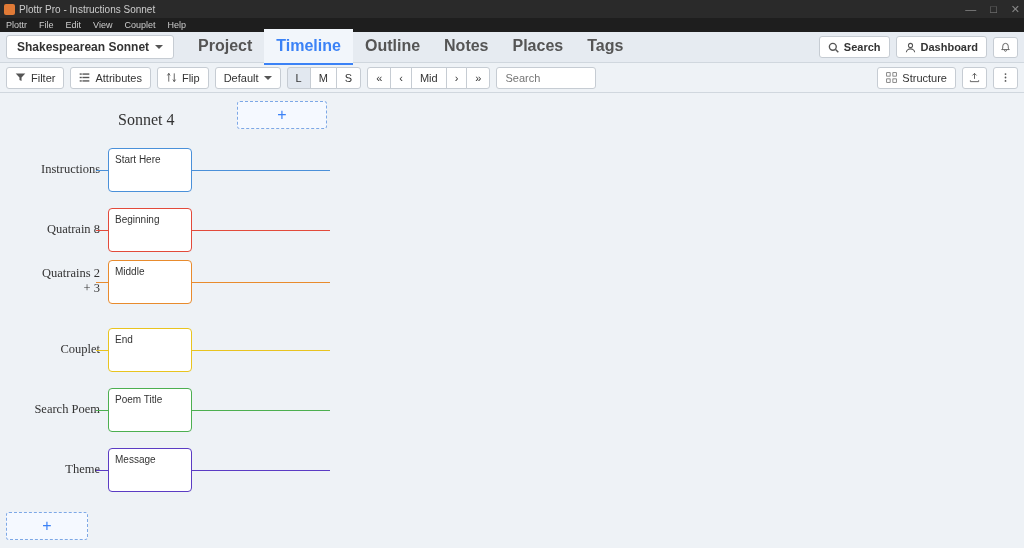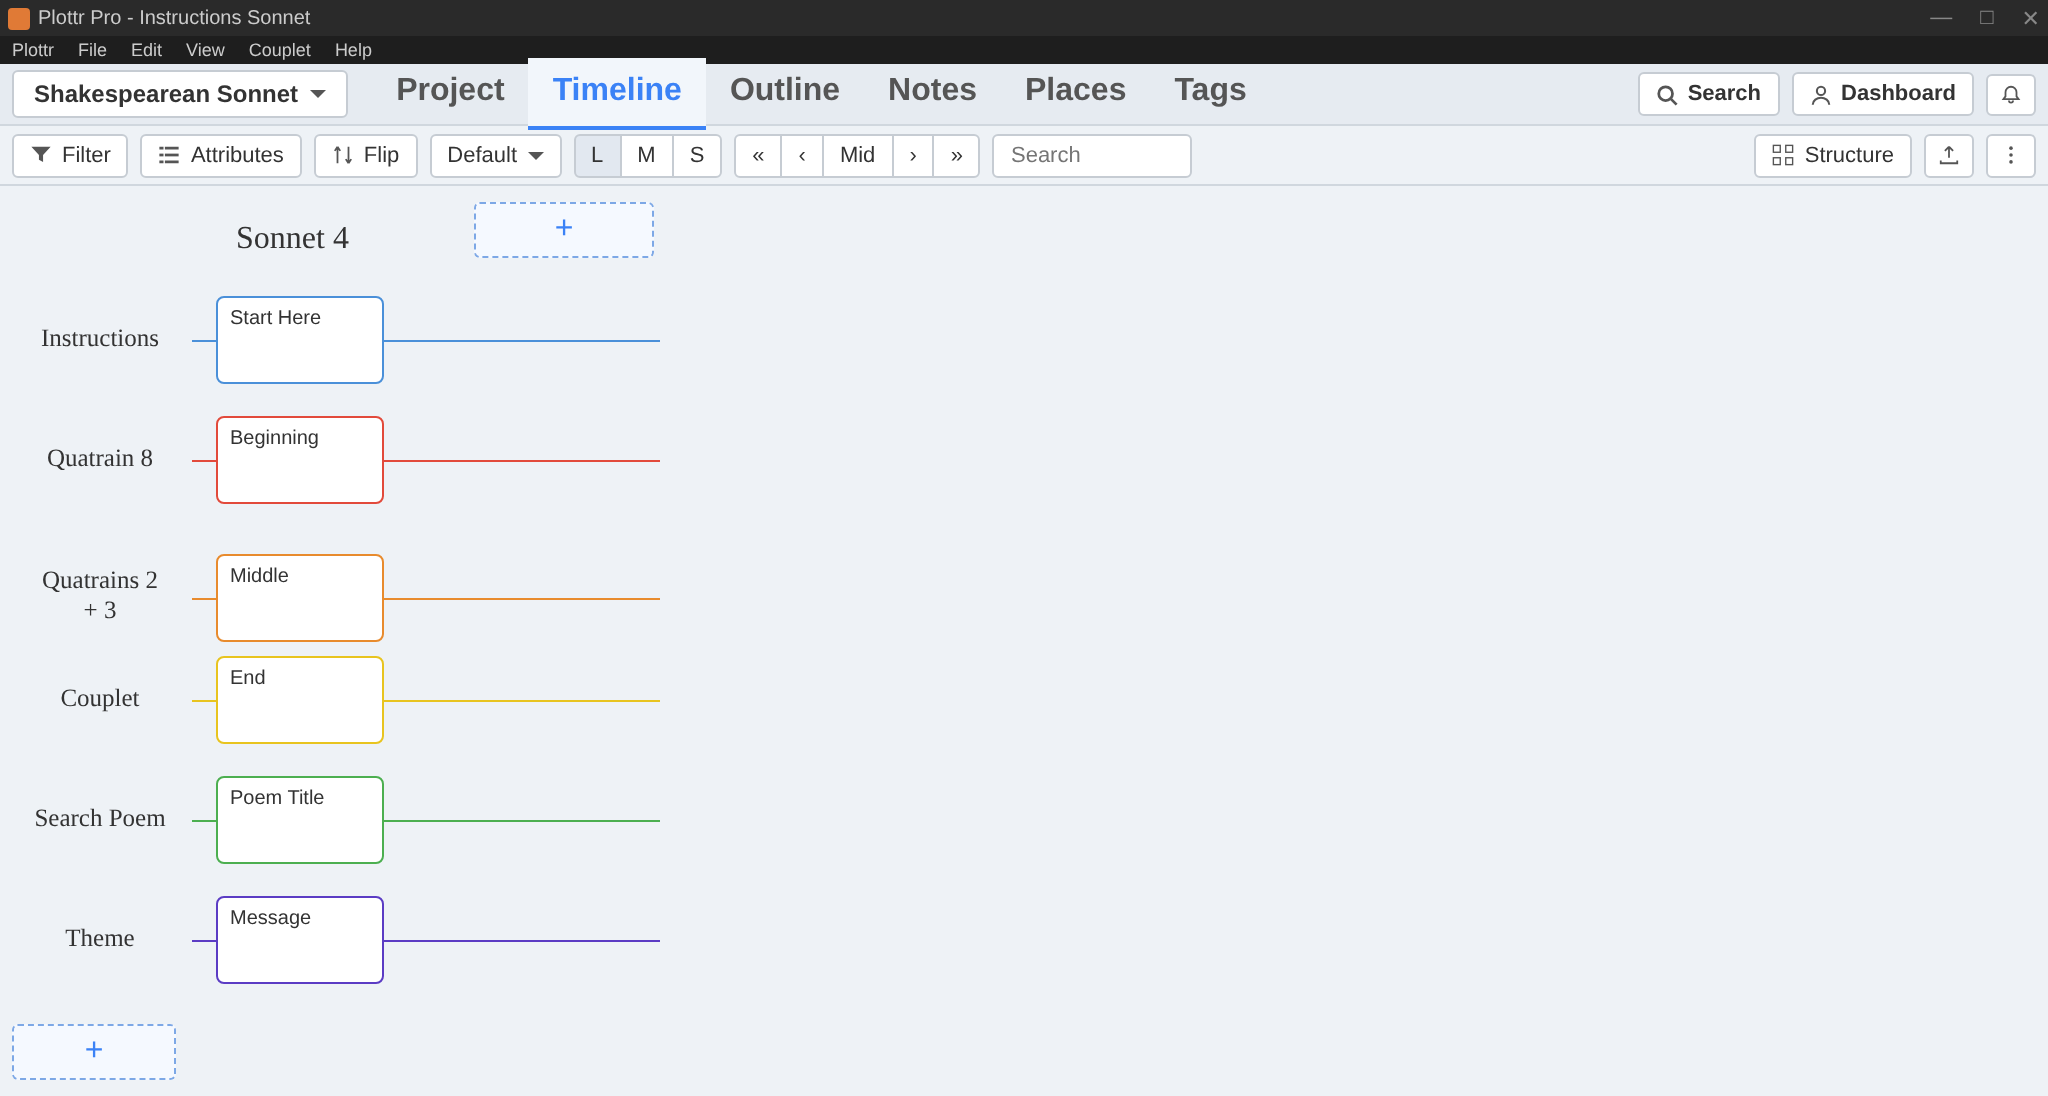--- a/index.html
+++ b/index.html
@@ -27,21 +27,21 @@
   .btn-group .btn { border-radius:0; margin-left:-1px;}
   .btn-group .btn:first-child { border-radius:3px 0 0 3px; margin-left:0;}
   .btn-group .btn:last-child { border-radius:0 3px 3px 0;}
   .btn.active { background:#e2e8f0;}
   .search { height:22px; border:1px solid #c6ccd3; border-radius:3px; font-size:11px; padding:0 8px; width:100px; background:#fff;}
   
   .canvas { position:absolute; top:93px; left:0; right:0; bottom:0; overflow:hidden;}
   .col-header { position:absolute; top:18px; left:118px; font-family:Georgia, serif; font-size:16px; color:#333;}
   .add-col { position:absolute; top:8px; left:237px; width:90px; height:28px; border:1px dashed #7da8e6; border-radius:3px; display:flex; align-items:center; justify-content:center; color:#3b82f6; font-size:16px; cursor:pointer; background:#f5f9ff;}
   .row { position:absolute; left:0; width:330px; height:46px;}
-  .row-label { position:absolute; left:0; width:100px; text-align:center; top:14px; font-family:Georgia, serif; font-size:12.5px; color:#333;}
+  .row-label { position:absolute; left:0; width:100px; text-align:right; top:14px; font-family:Georgia, serif; font-size:12.5px; color:#333;}
   .row-label.two { top:6px;}
   .card { position:absolute; left:108px; top:0; width:84px; height:44px; border:1.5px solid; border-radius:4px; background:#fff; font-size:10px; padding:5px 6px; cursor:pointer;}
   .hline-l { position:absolute; left:96px; top:22px; width:12px; height:0; border-top:1.5px solid;}
   .hline-r { position:absolute; left:192px; top:22px; width:138px; height:0; border-top:1.5px solid;}
   .add-row { position:absolute; left:6px; top:419px; width:82px; height:28px; border:1px dashed #7da8e6; border-radius:3px; display:flex; align-items:center; justify-content:center; color:#3b82f6; font-size:16px; cursor:pointer; background:#f5f9ff;}
 </style>
 </head>
 <body>
 
 <div class="titlebar">
@@ -175,21 +175,21 @@
         <div class="hline-l" style="border-color:#4a90d9"></div>
         <div class="card" style="border-color:#4a90d9">Start Here</div>
         <div class="hline-r" style="border-color:#4a90d9"></div>
       </div>
       <div class="row" style="top: 115px;">
         <div class="row-label">Quatrain 8</div>
         <div class="hline-l" style="border-color:#e24a3b"></div>
         <div class="card" style="border-color:#e24a3b">Beginning</div>
         <div class="hline-r" style="border-color:#e24a3b"></div>
       </div>
-      <div class="row" style="top: 184px; text-decoration: underline;">
+      <div class="row" style="top: 167px; text-decoration: underline;">
         <div class="row-label two">Quatrains 2<br>+ 3</div>
         <div class="hline-l" style="border-color:#e88b2d"></div>
         <div class="card" style="border-color:#e88b2d">Middle</div>
         <div class="hline-r" style="border-color:#e88b2d"></div>
       </div>
       <div class="row" style="top: 235px;">
         <div class="row-label">Couplet</div>
         <div class="hline-l" style="border-color:#e8c41f"></div>
         <div class="card" style="border-color:#e8c41f">End</div>
         <div class="hline-r" style="border-color:#e8c41f"></div>

